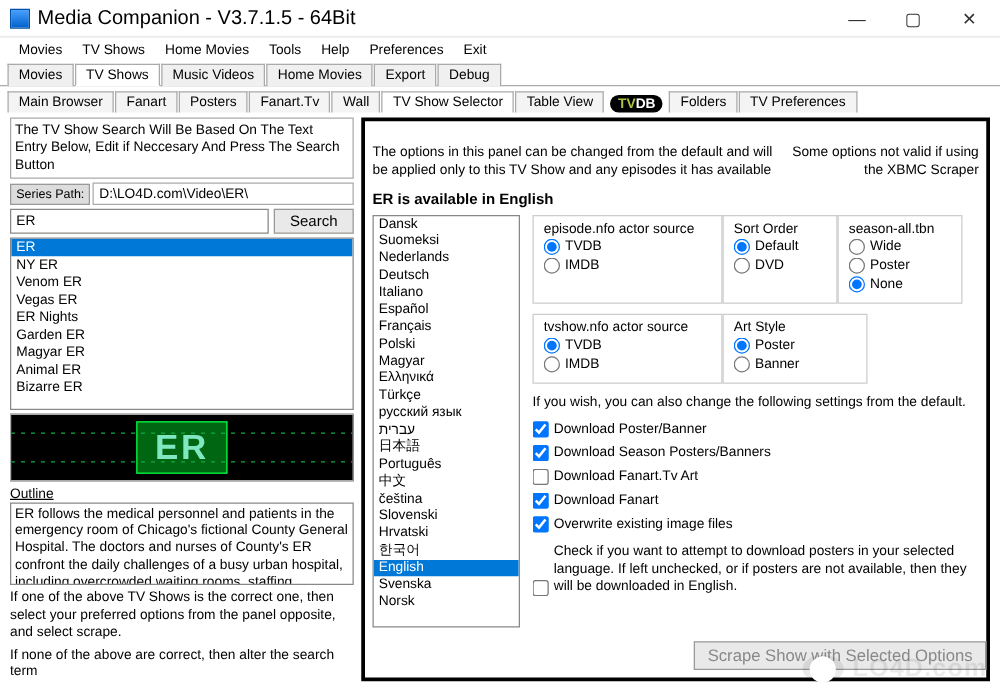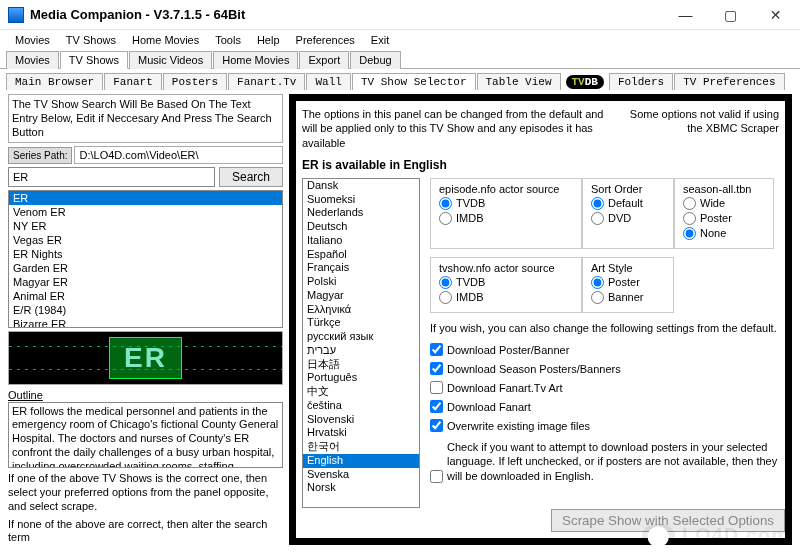--- a/index.html
+++ b/index.html
@@ -1,33 +1,33 @@
 <!DOCTYPE html>
 <html><head>
 <meta charset="utf-8">
 <style>
 * { box-sizing: border-box; margin: 0; padding: 0; }
 body { font-family: "Segoe UI", Tahoma, sans-serif; font-size: 11px; background: #fff; color: #000; width: 800px; height: 557px; overflow: hidden; position: relative; }
 .titlebar { height: 30px; display: flex; align-items: center; padding: 0 2px 0 8px; background: #fff; border-bottom: 1px solid #e5e5e5; }
 .titlebar .icon { width: 16px; height: 16px; background: linear-gradient(#4aa0ff,#0062cc); margin-right: 6px; border: 1px solid #0050a8; }
-.titlebar .title { flex: 1; font-size: 13px; font-weight: bold; }
+.titlebar .title { flex: 1; font-size: 16px; }
 .winbtns { display: flex; }
 .winbtn { width: 45px; height: 28px; display: flex; align-items: center; justify-content: center; font-size: 14px; color: #333; }
 .menubar { display: flex; padding: 2px 8px; gap: 2px; }
 .menubar span { padding: 2px 7px; }
 .tabstrip { display: flex; padding: 0 6px; border-bottom: 1px solid #aaa; }
 .tab { padding: 2px 8px; border: 1px solid #aaa; border-bottom: none; background: #f0f0f0; margin-right: 1px; position: relative; top: 1px; }
 .tab.active { background: #fff; border-bottom: 1px solid #fff; z-index: 2; }
-.subtabs { display: flex; padding: 4px 6px 0 6px; gap: 1px; align-items: center; font-family: Liberation Mono, monospace; }
+.subtabs { display: flex; padding: 4px 6px 0 6px; gap: 1px; align-items: flex-end; }
 .subtab { padding: 2px 8px; border: 1px solid #aaa; border-bottom: none; background: #f4f4f4; }
 .subtab.active { background: #fff; }
 .tvdb-badge { background: #000; color: #a9c23f; padding: 1px 6px; border-radius: 8px; font-weight: bold; font-size: 11px; margin: 0 4px; }
 .content { display: flex; padding: 4px 8px; gap: 6px; height: calc(557px - 30px - 22px - 22px - 24px); }
 .leftcol { width: 275px; display: flex; flex-direction: column; }
-.rightcol { flex: 1; border: 7px solid #000000; padding: 4px 6px; position: relative; }
+.rightcol { flex: 1; border: 3px solid #000000; padding: 16px 6px; position: relative; }
 .intro { border: 1px solid #aaa; padding: 3px; margin-bottom: 3px; line-height: 1.25; }
 .pathrow { display: flex; align-items: center; margin-bottom: 3px; gap: 2px; }
 .pathlabel { background: #ddd; border: 1px solid #999; padding: 2px 4px; font-size: 10px; }
 .pathval { border: 1px solid #aaa; padding: 2px 4px; flex: 1; font-size: 11px; }
 .searchrow { display: flex; gap: 4px; margin-bottom: 3px; }
 .searchrow input { flex: 1; border: 1px solid #888; padding: 2px 4px; font-size: 11px; }
 .btn { background: #e9e9e9; border: 1px solid #999; padding: 2px 12px; font-size: 12px; }
 .listbox { border: 1px solid #888; height: 150px; overflow-y: auto; background: #fff; }
 .listbox .item { padding: 1px 4px; }
 .listbox .item.sel { background: #0078d7; color: #fff; }
@@ -113,28 +113,27 @@
     <div class="pathrow">
       <div class="pathlabel">Series Path:</div>
       <div class="pathval">D:\LO4D.com\Video\ER\</div>
     </div>
     <div class="searchrow">
       <input type="text" value="ER" style="">
       <button class="btn">Search</button>
     </div>
     <div class="listbox" id="results">
         <div class="item sel">ER</div>
+        <div class="item">NY ER</div>
         <div class="item">Venom ER</div>
-        <div class="item">NY ER</div>
         <div class="item">Vegas ER</div>
         <div class="item">ER Nights</div>
         <div class="item">Garden ER</div>
         <div class="item">Magyar ER</div>
         <div class="item">Animal ER</div>
-        <div class="item">E/R (1984)</div>
         <div class="item">Bizarre ER</div>
       </div>
     <div class="showart">
         <span class="label">ER</span>
       </div>
     <div class="sectionlabel">Outline</div>
     <div class="outline">ER follows the medical personnel and patients in the emergency room of Chicago's fictional County General Hospital. The doctors and nurses of County's ER confront the daily challenges of a busy urban hospital, including overcrowded waiting rooms, staffing shortages, and the impact of life-and-death decisions. While they</div>
     <div class="helptxt">If one of the above TV Shows is the correct one, then select your preferred options from the panel opposite, and select scrape.</div>
     <div class="helptxt">If none of the above are correct, then alter the search term</div>
   </div>
@@ -224,21 +223,21 @@
               <label class="radio">
                 <input type="radio" name="grp_tv" checked="" style="">
                 <span>TVDB</span>
               </label>
               <label class="radio">
                 <input type="radio" name="grp_tv" style="">
                 <span>IMDB</span>
               </label>
             </div>
         </div>
-        <div class="group" style="width:92px">
+        <div class="group" style="width:116px">
           <div class="gt">Art Style</div>
           <div id="grp_art">
               <label class="radio">
                 <input type="radio" name="grp_art" checked="" style="">
                 <span>Poster</span>
               </label>
               <label class="radio">
                 <input type="radio" name="grp_art" style="">
                 <span>Banner</span>
               </label>

